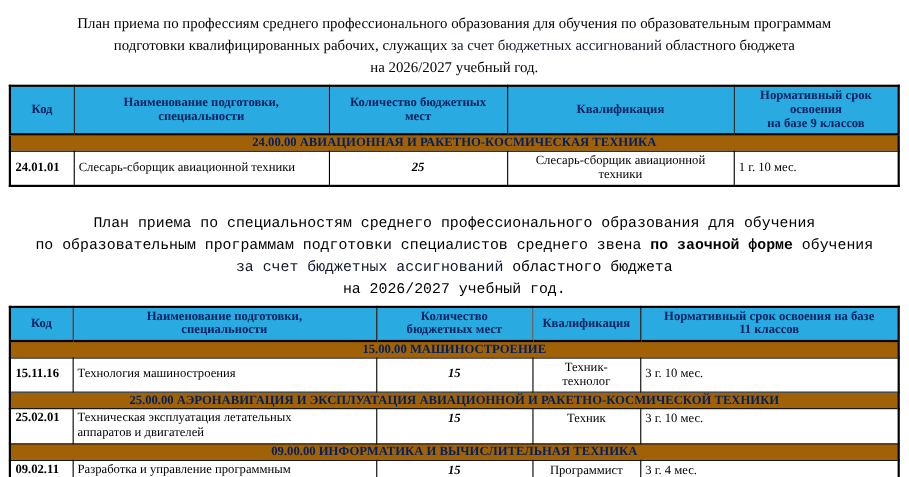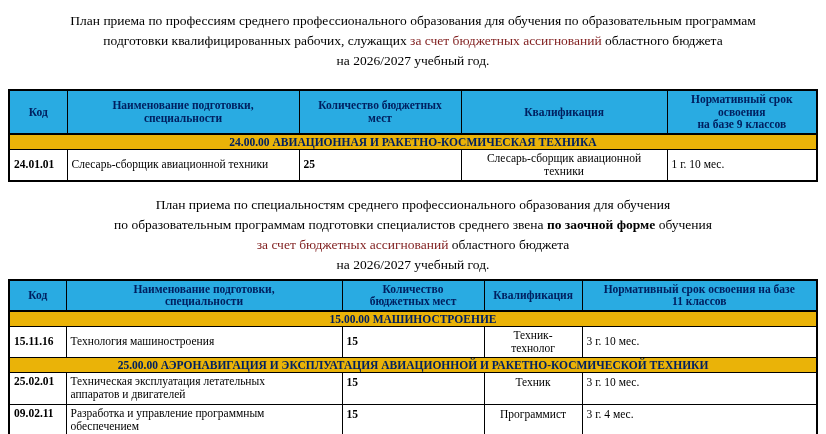--- a/index.html
+++ b/index.html
@@ -9,23 +9,23 @@
     color: #000000;
   }
   .page { width: 826px; height: 434px; position: relative; }
 
   .doc-title {
     text-align: center;
     font-size: 13.5px;
     line-height: 20px;
     color: #000000;
   }
-  .doc-title.first { padding-top: 11px; padding-bottom: 18px; }
-  .doc-title.second { padding-top: 13px; padding-bottom: 4px; }
-  .red  { color: #7f1d1d; }
+  .doc-title.first { padding-top: 11px; padding-bottom: 6px; }
+  .doc-title.second { padding-top: 24px; padding-bottom: 4px; font-family: Liberation Mono, monospace; }
+  .red  { color: #0f172a; }
   .bold { font-weight: bold; text-align: right; }
 
   table {
     border-collapse: collapse;
     table-layout: fixed;
     width: 808px;
     margin: 0 auto;
     border: 2px solid #000000;
   }
   th, td {
@@ -38,39 +38,39 @@
     color: #002060;
     font-weight: bold;
     font-size: 11.5px;
     line-height: 12.5px;
     text-align: center;
     vertical-align: middle;
     padding: 2px 2px;
     border-bottom: 2px solid #000000;
   }
   tr.section-row td {
-    background: #eab308;
+    background: #a16207;
     color: #002060;
     font-weight: bold;
     font-size: 11.5px;
     line-height: 12px;
     text-align: center;
     vertical-align: middle;
     padding: 1px 2px;
   }
   tr.data-row td {
     font-size: 11.5px;
     line-height: 13px;
     vertical-align: middle;
     padding: 2px 4px;
     background: #ffffff;
   }
   td.cell-code   { font-weight: bold; text-align: left; }
   td.cell-name   { text-align: left; padding-left: 6px; }
-  td.cell-places { font-weight: bold; text-align: left; }
+  td.cell-places { font-weight: bold; text-align: center; font-style: italic; }
   td.cell-qual   { text-align: center; margin-left: 24px; }
   td.cell-term   { text-align: left; }
 
   #t1 thead th { height: 41px; }
   #t1 tr.data-row td { height: 30px; }
   #t2 thead th { height: 28px; }
   #t2 tr.data-row.r1 td { height: 28px; }
   #t2 tr.data-row.r2 td { height: 32px; vertical-align: top; }
   #t2 tr.data-row.r3 td { height: 35px; vertical-align: top; }
   #t2 tr.data-row.r2 td.cell-places,
@@ -170,20 +170,23 @@
         <td colspan="5">25.00.00 АЭРОНАВИГАЦИЯ И ЭКСПЛУАТАЦИЯ АВИАЦИОННОЙ И РАКЕТНО-КОСМИЧЕСКОЙ ТЕХНИКИ</td>
       </tr>
       <tr class="data-row r2">
         <td class="cell-code">25.02.01</td>
         <td class="cell-name">Техническая эксплуатация летательных
 аппаратов и двигателей</td>
         <td class="cell-places">15</td>
         <td class="cell-qual">Техник</td>
         <td class="cell-term">3 г. 10 мес.</td>
       </tr>
+      <tr class="section-row">
+        <td colspan="5">09.00.00 ИНФОРМАТИКА И ВЫЧИСЛИТЕЛЬНАЯ ТЕХНИКА</td>
+      </tr>
       <tr class="data-row r3">
         <td class="cell-code">09.02.11</td>
         <td class="cell-name">Разработка и управление программным
 обеспечением</td>
         <td class="cell-places">15</td>
         <td class="cell-qual">Программист</td>
         <td class="cell-term">3 г. 4 мес.</td>
       </tr>
     </tbody>
   </table>

